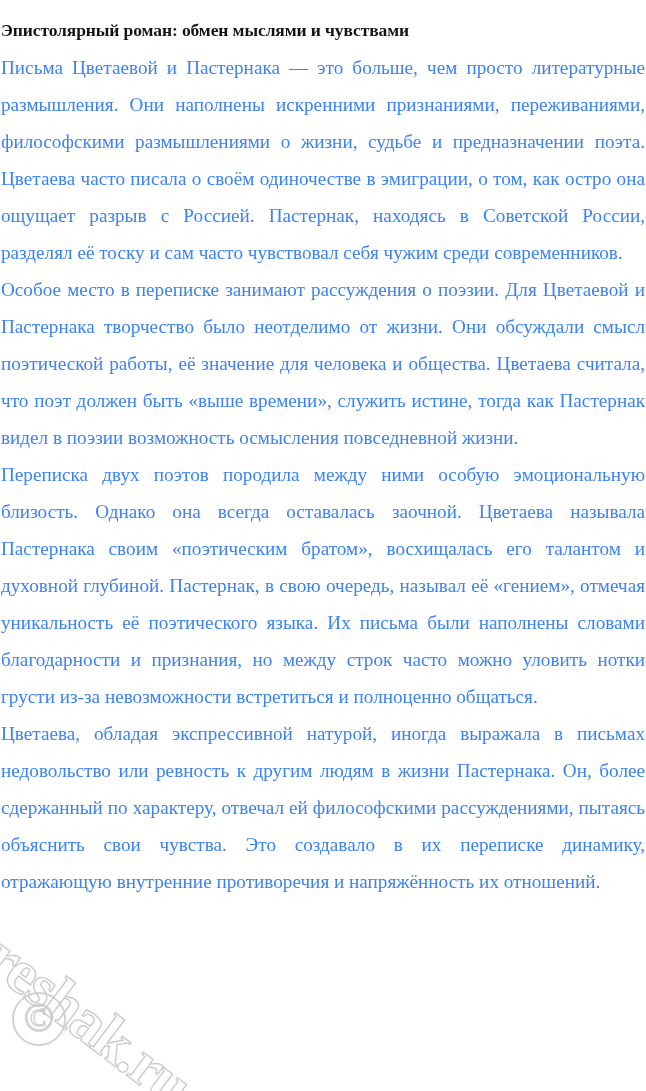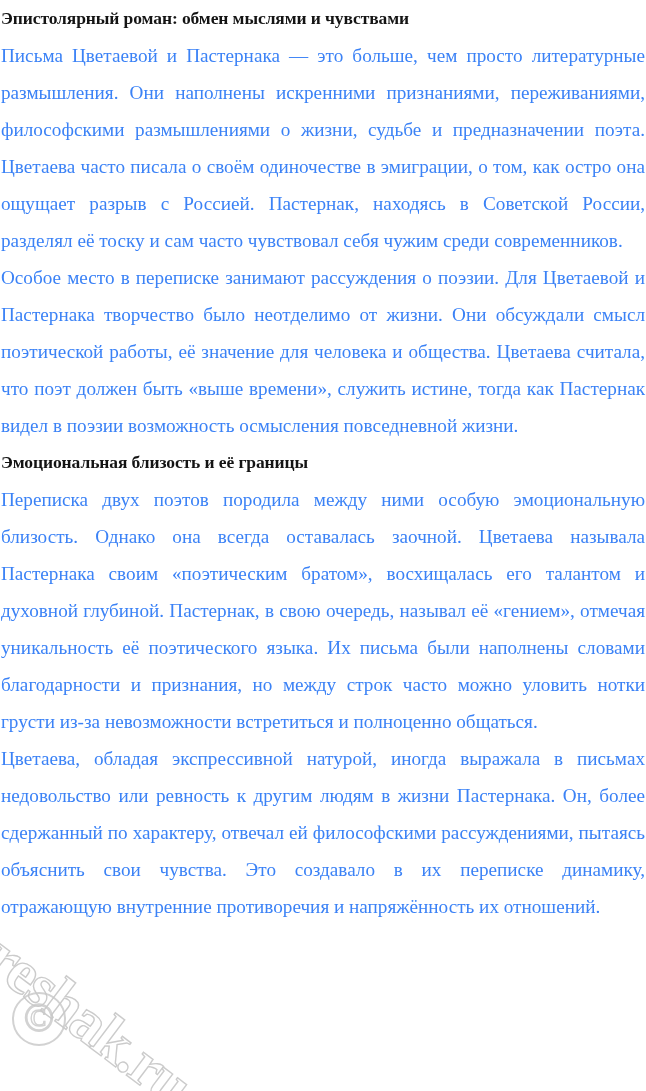--- a/index.html
+++ b/index.html
@@ -16,20 +16,21 @@
     height: 1091px;
     overflow: hidden;
     background: #ffffff;
   }
   #doc {
     position: relative;
     z-index: 2;
     padding: 0 1px 0 1px;
     box-sizing: border-box;
     width: 646px;
+    margin-top: 12px;
   }
   .heading {
     font-family: "Liberation Serif", "DejaVu Serif", serif;
     font-weight: bold;
     font-size: 17.5px;
     line-height: 37px;
     color: #141414;
     margin: 0;
     letter-spacing: -0.1px;
     white-space: nowrap;
@@ -109,20 +110,19 @@
   <div class="wm-c-glyph">©</div>
 
   <div id="doc">
 
     <h2 class="heading">Эпистолярный роман: обмен мыслями и чувствами</h2>
 
     <p class="para">Письма Цветаевой и Пастернака — это больше, чем просто литературные размышления. Они наполнены искренними признаниями, переживаниями, философскими размышлениями о жизни, судьбе и предназначении поэта. Цветаева часто писала о своём одиночестве в эмиграции, о том, как остро она ощущает разрыв с Россией. Пастернак, находясь в Советской России, разделял её тоску и сам часто чувствовал себя чужим среди современников.</p>
 
     <p class="para">Особое место в переписке занимают рассуждения о поэзии. Для Цветаевой и Пастернака творчество было неотделимо от жизни. Они обсуждали смысл поэтической работы, её значение для человека и общества. Цветаева считала, что поэт должен быть «выше времени», служить истине, тогда как Пастернак видел в поэзии возможность осмысления повседневной жизни.</p>
 
-    <h2 class="heading">Эмоциональная близость и её границы</h2>
 
     <p class="para">Переписка двух поэтов породила между ними особую эмоциональную близость. Однако она всегда оставалась заочной. Цветаева называла Пастернака своим «поэтическим братом», восхищалась его талантом и духовной глубиной. Пастернак, в свою очередь, называл её «гением», отмечая уникальность её поэтического языка. Их письма были наполнены словами благодарности и признания, но между строк часто можно уловить нотки грусти из-за невозможности встретиться и полноценно общаться.</p>
 
     <p class="para">Цветаева, обладая экспрессивной натурой, иногда выражала в письмах недовольство или ревность к другим людям в жизни Пастернака. Он, более сдержанный по характеру, отвечал ей философскими рассуждениями, пытаясь объяснить свои чувства. Это создавало в их переписке динамику, отражающую внутренние противоречия и напряжённость их отношений.</p>
 
   </div>
 </div>
 
 </body></html>

